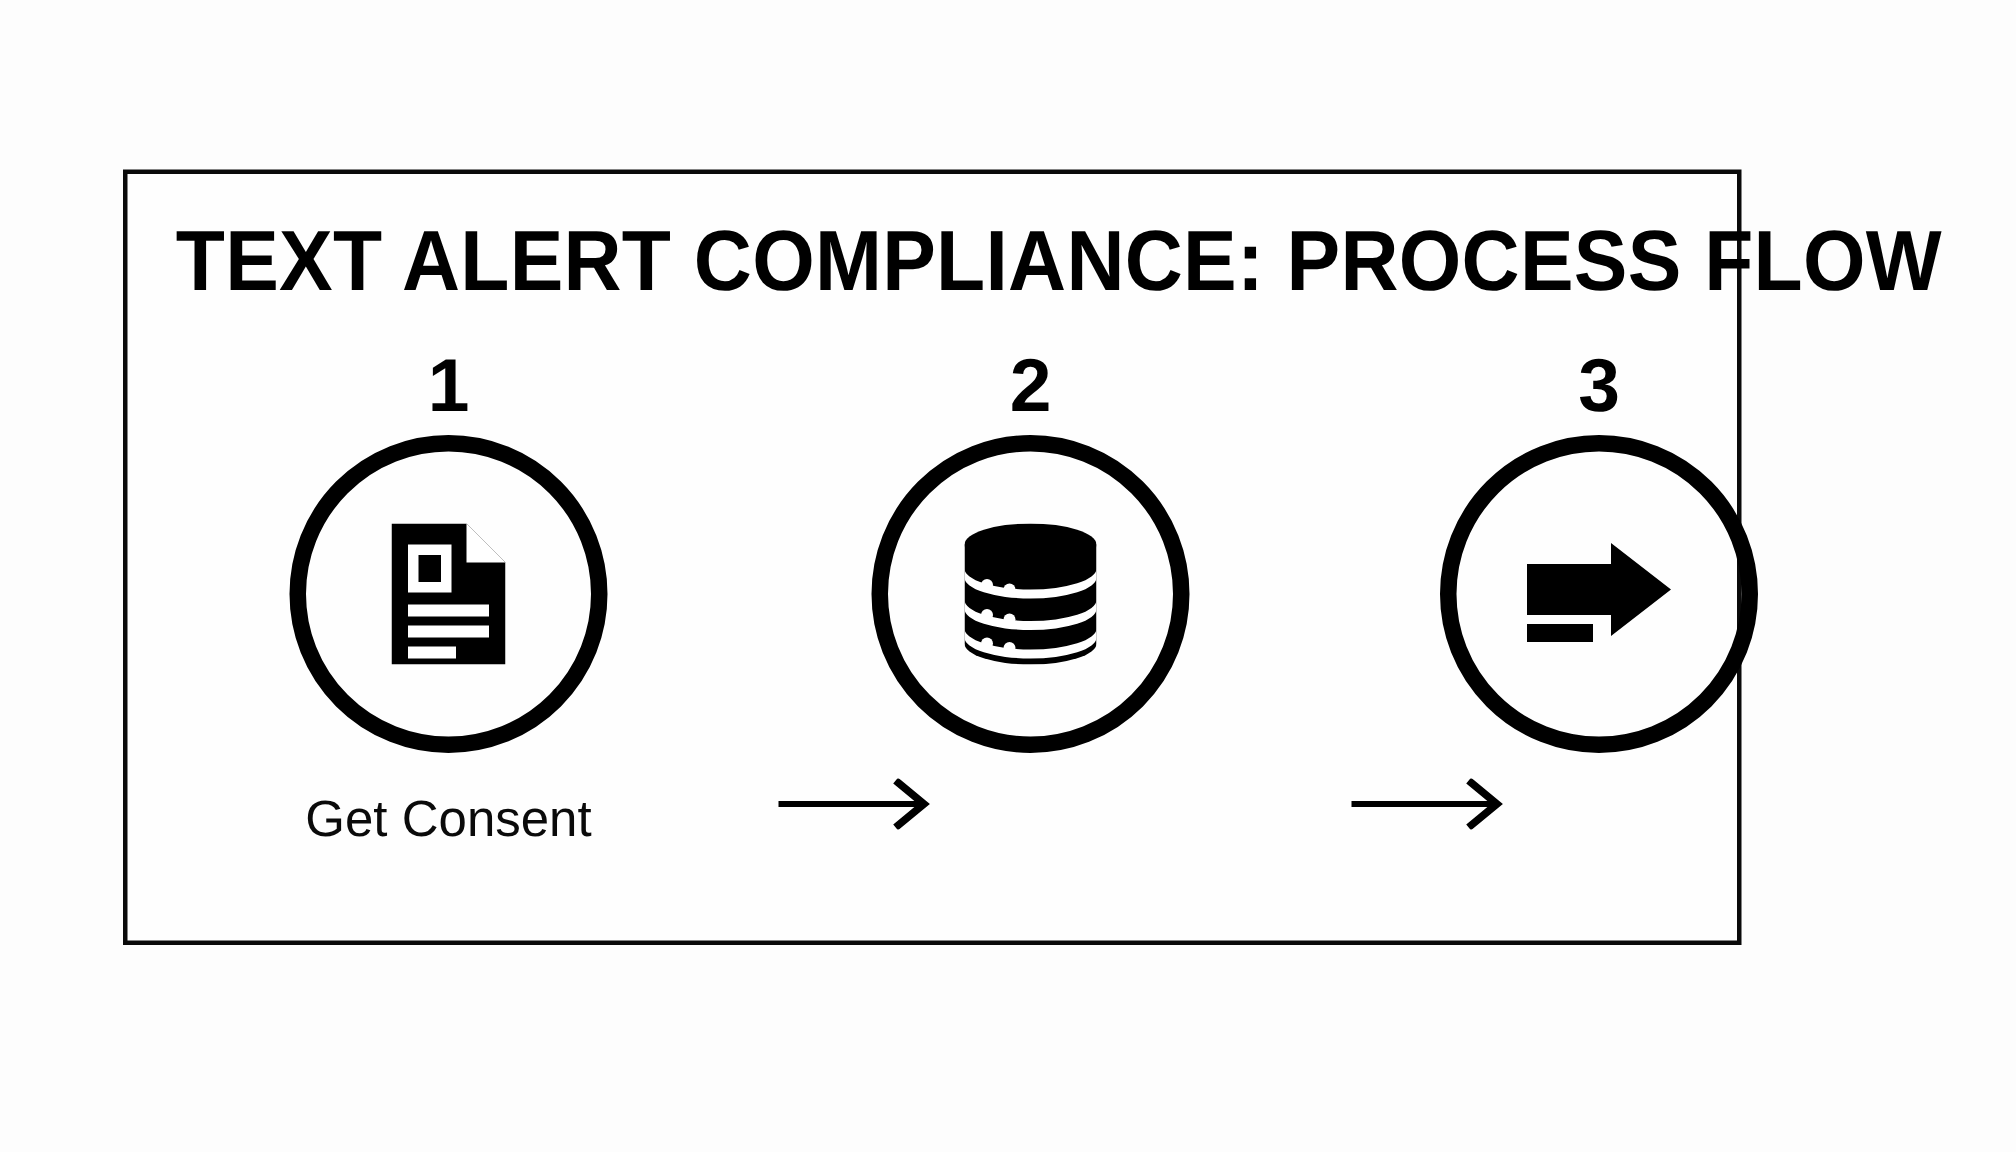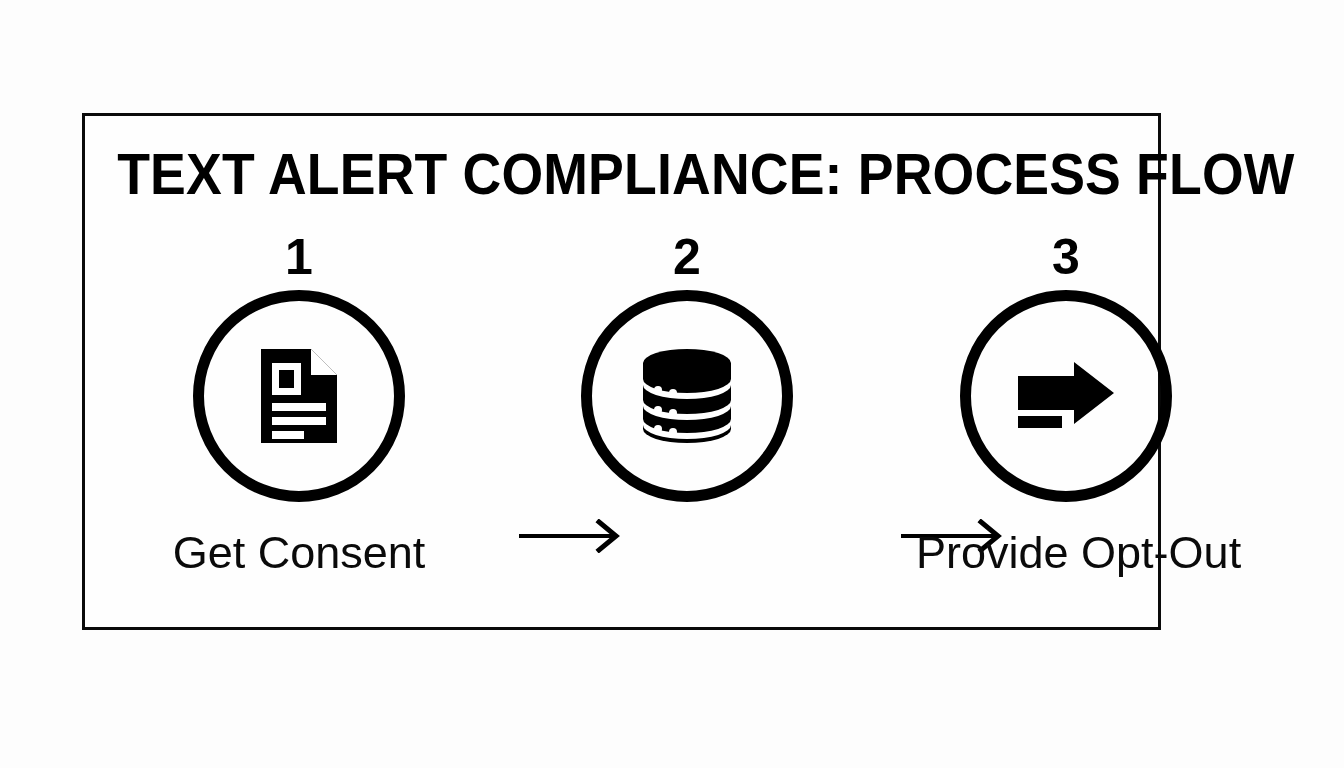--- a/index.html
+++ b/index.html
@@ -102,21 +102,21 @@
     left: 50%;
     top: 50%;
     transform: translate(-50%, -50%);
     display: block;
   }
 
   .step-label {
     margin-top: 26px;
     font-family: "Liberation Sans Narrow", "Liberation Sans", sans-serif;
     font-weight: 400;
-    font-size: 45px;
+    font-size: 34px;
     line-height: 1.1;
     color: #0a0a0a;
     white-space: nowrap;
   }
 
   
   .connector {
     position: absolute;
     top: 287px;
     height: 34px;
@@ -193,20 +193,19 @@
         <div class="step-number">3</div>
         <div class="circle-wrap">
           <div class="circle"></div>
           <svg class="glyph" width="96" height="72" viewBox="0 0 96 72" aria-hidden="true">
 
             <path d="M0,16 H56 V2 L96,33 L56,64 V50 H0 Z" fill="#000000"></path>
 
             <rect x="0" y="56" width="44" height="12" fill="#000000"></rect>
           </svg>
         </div>
-        <div class="step-label">Provide Opt-Out</div>
       </div>
 
     </div>
 
   </div>
 
 </div>
 
 </body></html>

